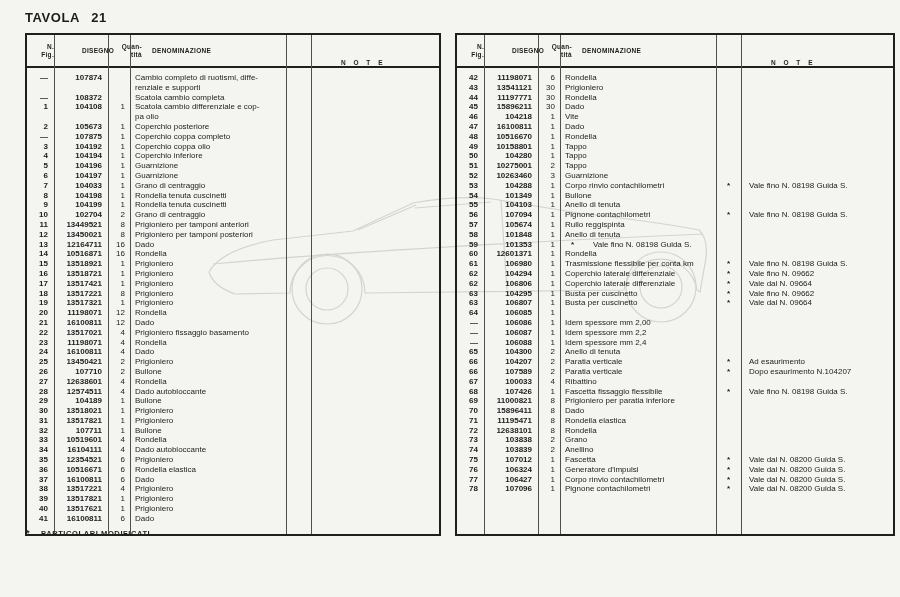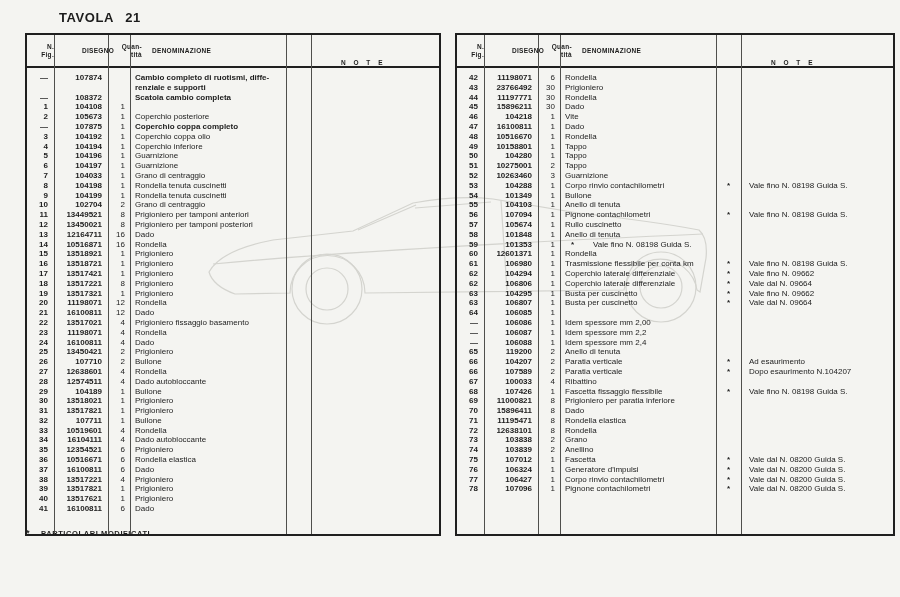--- a/index.html
+++ b/index.html
@@ -6,21 +6,21 @@
   body{
     width:900px;height:597px;
     background:#f4f4f1;
     font-family:"Liberation Sans","DejaVu Sans",sans-serif;
     color:#1c1c1c;
     position:relative;
     overflow:hidden;
   }
   .page-title{
     position:absolute;left:25px;top:10px;
-    font-size:13px;font-weight:bold;letter-spacing:.6px;margin-left:34px;
+    font-size:13px;font-weight:bold;letter-spacing:.6px;
   }
   .page-title .tnum{margin-left:11px;}
 
   
   .watermark{
     position:absolute;left:203px;top:186px;width:515px;height:150px;
     z-index:0;pointer-events:none;
   }
 
   
@@ -52,21 +52,21 @@
     display:flex;align-items:flex-start;line-height:9.8px;font-size:8px;
   }
   .trow.gap{}
   .cell{box-sizing:border-box;}
   .c-fig{flex:0 0 27px;text-align:right;padding-right:6px;font-weight:bold;}
   .c-disegno{flex:0 0 54px;text-align:right;padding-right:6px;font-weight:bold;}
   .c-qty{flex:0 0 22px;text-align:right;padding-right:5px;}
   .c-denom{flex:0 0 156px;text-align:left;padding-left:5px;white-space:pre-line;}
   .c-star{flex:0 0 25px;text-align:center;align-self:flex-end;font-weight:bold;}
   .c-note{flex:1;text-align:left;padding-left:8px;align-self:flex-end;white-space:nowrap;}
-  .trow.bold .c-denom{font-weight:bold;}
+  .trow.bold .c-denom{font-weight:normal;}
 
   .table-left{left:25px;width:416px;}
   .table-right{left:455px;width:440px;}
 
   .footnote{
     position:absolute;left:26px;top:528px;
     font-size:7.5px;font-weight:bold;letter-spacing:.6px;
   }
   .footnote .fsym{margin-right:11px;font-size:9px;}
 </style>
@@ -126,20 +126,22 @@
         <div class="cell c-disegno">108372</div>
         <div class="cell c-qty"></div>
         <div class="cell c-denom">Scatola cambio completa</div>
         <div class="cell c-star"></div>
         <div class="cell c-note"></div>
       </div>
       <div class="trow">
         <div class="cell c-fig">1</div>
         <div class="cell c-disegno">104108</div>
         <div class="cell c-qty">1</div>
+        <div class="cell c-denom">Scatola cambio differenziale e cop-
+pa olio</div>
         <div class="cell c-star"></div>
         <div class="cell c-note"></div>
       </div>
       <div class="trow">
         <div class="cell c-fig">2</div>
         <div class="cell c-disegno">105673</div>
         <div class="cell c-qty">1</div>
         <div class="cell c-denom">Coperchio posteriore</div>
         <div class="cell c-star"></div>
         <div class="cell c-note"></div>
@@ -491,21 +493,21 @@
       <div class="trow">
         <div class="cell c-fig">42</div>
         <div class="cell c-disegno">11198071</div>
         <div class="cell c-qty">6</div>
         <div class="cell c-denom">Rondella</div>
         <div class="cell c-star"></div>
         <div class="cell c-note"></div>
       </div>
       <div class="trow">
         <div class="cell c-fig">43</div>
-        <div class="cell c-disegno">23766492</div>
+        <div class="cell c-disegno">13541121</div>
         <div class="cell c-qty">30</div>
         <div class="cell c-denom">Prigioniero</div>
         <div class="cell c-star"></div>
         <div class="cell c-note"></div>
       </div>
       <div class="trow">
         <div class="cell c-fig">44</div>
         <div class="cell c-disegno">11197771</div>
         <div class="cell c-qty">30</div>
         <div class="cell c-denom">Rondella</div>
@@ -605,21 +607,21 @@
         <div class="cell c-disegno">107094</div>
         <div class="cell c-qty">1</div>
         <div class="cell c-denom">Pignone contachilometri</div>
         <div class="cell c-star">*</div>
         <div class="cell c-note">Vale fino N. 08198 Guida S.</div>
       </div>
       <div class="trow">
         <div class="cell c-fig">57</div>
         <div class="cell c-disegno">105674</div>
         <div class="cell c-qty">1</div>
-        <div class="cell c-denom">Rullo cuscinetto</div>
+        <div class="cell c-denom">Rullo reggispinta</div>
         <div class="cell c-star"></div>
         <div class="cell c-note"></div>
       </div>
       <div class="trow">
         <div class="cell c-fig">58</div>
         <div class="cell c-disegno">101848</div>
         <div class="cell c-qty">1</div>
         <div class="cell c-denom">Anello di tenuta</div>
         <div class="cell c-star"></div>
         <div class="cell c-note"></div>
@@ -705,21 +707,21 @@
       <div class="trow">
         <div class="cell c-fig">—</div>
         <div class="cell c-disegno">106088</div>
         <div class="cell c-qty">1</div>
         <div class="cell c-denom">Idem spessore mm 2,4</div>
         <div class="cell c-star"></div>
         <div class="cell c-note"></div>
       </div>
       <div class="trow">
         <div class="cell c-fig">65</div>
-        <div class="cell c-disegno">119200</div>
+        <div class="cell c-disegno">104300</div>
         <div class="cell c-qty">2</div>
         <div class="cell c-denom">Anello di tenuta</div>
         <div class="cell c-star"></div>
         <div class="cell c-note"></div>
       </div>
       <div class="trow">
         <div class="cell c-fig">66</div>
         <div class="cell c-disegno">104207</div>
         <div class="cell c-qty">2</div>
         <div class="cell c-denom">Paratia verticale</div>

